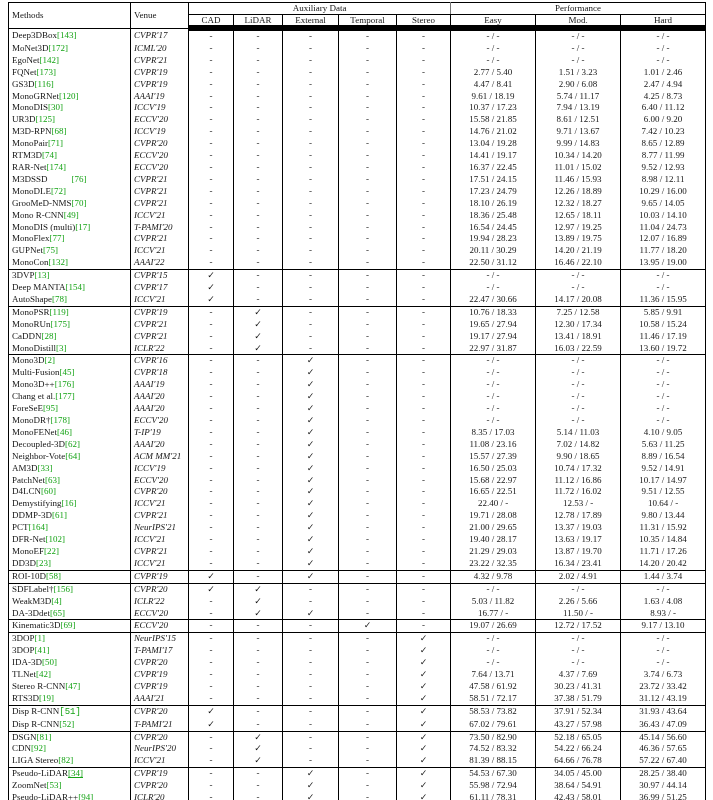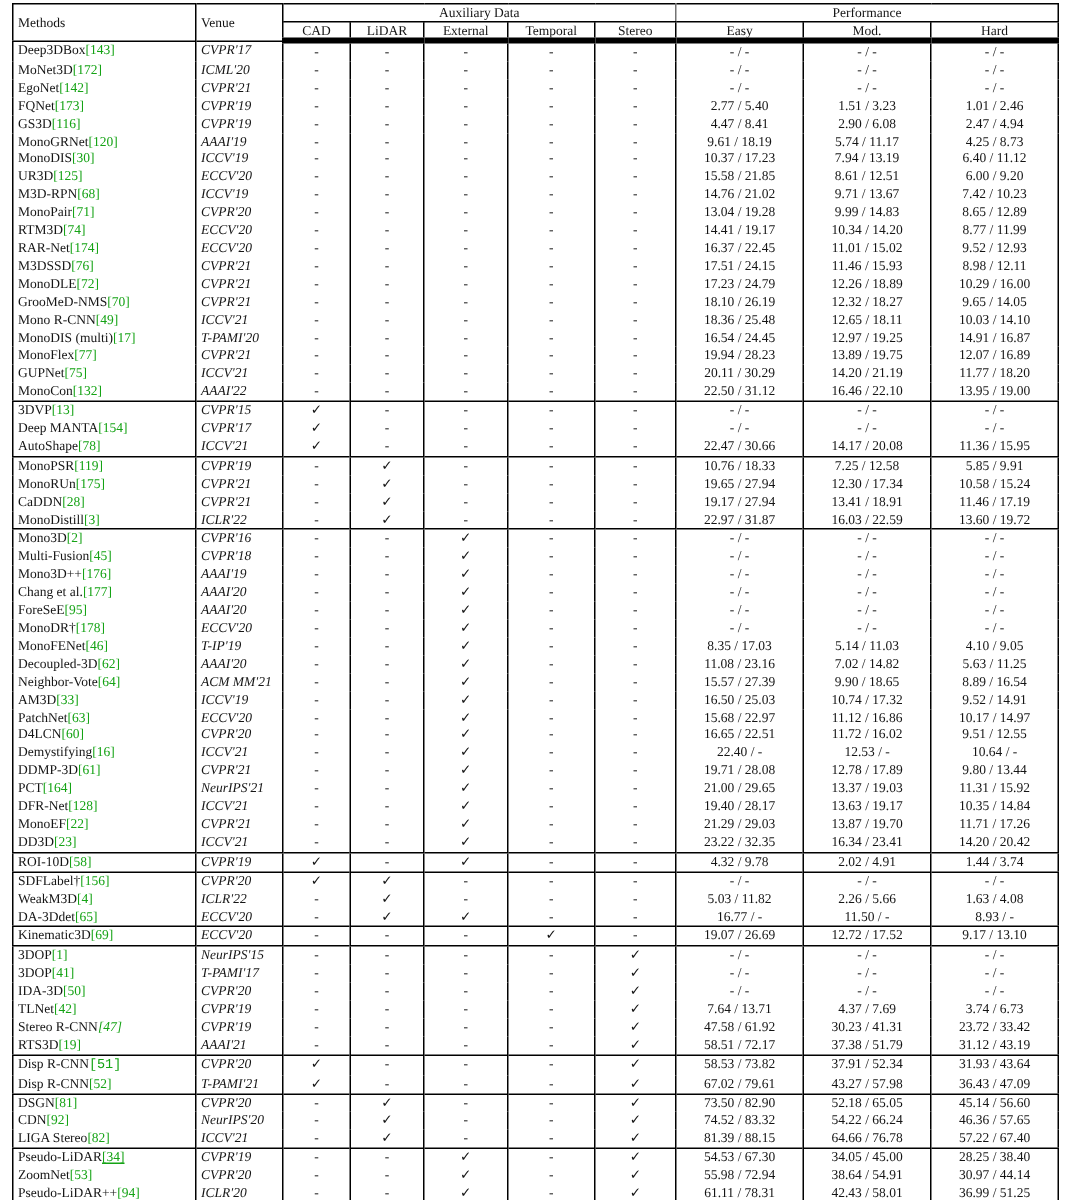--- a/index.html
+++ b/index.html
@@ -2,21 +2,21 @@
 <html><head>
 <meta charset="utf-8">
 <style>
   * { margin:0; padding:0; box-sizing:border-box; }
   html,body { width:713px; height:800px; background:#ffffff; }
   body { font-family:"Liberation Serif", serif; color:#151515; }
   .page { padding:2px 8px 0 8px; }
   table { border-collapse:collapse; table-layout:fixed; width:697px; border:1px solid #000; }
   th, td { font-weight:normal; font-size:9px; white-space:nowrap; overflow:hidden; }
   thead th { line-height:10.5px; vertical-align:middle; }
-  thead tr:last-child th { border-bottom:4px solid #000000; }
+  thead tr:last-child th { border-bottom:6px solid #000000; }
   thead { border-bottom:1px solid #000;padding-left:24px; }
   tbody td { line-height:11.9px; height:11.9px; }
   .c-method { text-align:left; padding-left:3px; border-right:1px solid #000; }
   .c-venue  { text-align:left; padding-left:3px; border-right:1px solid #000; }
   tbody .c-venue { font-style:italic; }
   .c-aux  { text-align:center; border-right:1px solid #000; }
   .c-perf { text-align:center; border-right:1px solid #000; }
   .c-perf.last { border-right:none; }
   .h-span { text-align:center; border-right:1px solid #737373; border-bottom:1px solid #000; }
   .h-span.last { border-right:none; }
@@ -197,21 +197,21 @@
           <td class="c-aux">-</td>
           <td class="c-aux">-</td>
           <td class="c-aux">-</td>
           <td class="c-aux">-</td>
           <td class="c-aux">-</td>
           <td class="c-perf">16.37 / 22.45</td>
           <td class="c-perf">11.01 / 15.02</td>
           <td class="c-perf last">9.52 / 12.93</td>
         </tr>
         <tr>
-          <td class="c-method"><span class="mname">M3DSSD</span><span class="cite" style="color: rgb(21, 163, 21);">[76]</span></td>
+          <td class="c-method"><span class="mname">M3DSSD</span><span class="cite" style="color: rgb(21, 163, 21); margin-left: 24px;">[76]</span></td>
           <td class="c-venue">CVPR'21</td>
           <td class="c-aux">-</td>
           <td class="c-aux">-</td>
           <td class="c-aux">-</td>
           <td class="c-aux">-</td>
           <td class="c-aux">-</td>
           <td class="c-perf">17.51 / 24.15</td>
           <td class="c-perf">11.46 / 15.93</td>
           <td class="c-perf last">8.98 / 12.11</td>
         </tr>
@@ -254,21 +254,21 @@
         <tr>
           <td class="c-method"><span class="mname">MonoDIS (multi)</span><span class="cite" style="color: rgb(21, 163, 21);">[17]</span></td>
           <td class="c-venue">T-PAMI'20</td>
           <td class="c-aux">-</td>
           <td class="c-aux">-</td>
           <td class="c-aux">-</td>
           <td class="c-aux">-</td>
           <td class="c-aux">-</td>
           <td class="c-perf">16.54 / 24.45</td>
           <td class="c-perf">12.97 / 19.25</td>
-          <td class="c-perf last">14.91 / 16.87</td>
+          <td class="c-perf last">11.04 / 24.73</td>
         </tr>
         <tr>
           <td class="c-method"><span class="mname">MonoFlex</span><span class="cite" style="color: rgb(21, 163, 21);">[77]</span></td>
           <td class="c-venue">CVPR'21</td>
           <td class="c-aux">-</td>
           <td class="c-aux">-</td>
           <td class="c-aux">-</td>
           <td class="c-aux">-</td>
           <td class="c-aux">-</td>
           <td class="c-perf">19.94 / 28.23</td>
@@ -557,21 +557,21 @@
           <td class="c-aux">-</td>
           <td class="c-aux">-</td>
           <td class="c-aux"><span class="chk">✓</span></td>
           <td class="c-aux">-</td>
           <td class="c-aux">-</td>
           <td class="c-perf">21.00 / 29.65</td>
           <td class="c-perf">13.37 / 19.03</td>
           <td class="c-perf last">11.31 / 15.92</td>
         </tr>
         <tr>
-          <td class="c-method"><span class="mname">DFR-Net</span><span class="cite" style="color: rgb(21, 163, 21);">[128]</span></td>
+          <td class="c-method"><span class="mname">DFR-Net</span><span class="cite" style="color: rgb(21, 163, 21);">[102]</span></td>
           <td class="c-venue">ICCV'21</td>
           <td class="c-aux">-</td>
           <td class="c-aux">-</td>
           <td class="c-aux"><span class="chk">✓</span></td>
           <td class="c-aux">-</td>
           <td class="c-aux">-</td>
           <td class="c-perf">19.40 / 28.17</td>
           <td class="c-perf">13.63 / 19.17</td>
           <td class="c-perf last">10.35 / 14.84</td>
         </tr>
@@ -701,21 +701,21 @@
           <td class="c-aux">-</td>
           <td class="c-aux">-</td>
           <td class="c-aux">-</td>
           <td class="c-aux">-</td>
           <td class="c-aux"><span class="chk">✓</span></td>
           <td class="c-perf">7.64 / 13.71</td>
           <td class="c-perf">4.37 / 7.69</td>
           <td class="c-perf last">3.74 / 6.73</td>
         </tr>
         <tr>
-          <td class="c-method"><span class="mname">Stereo R-CNN</span><span class="cite" style="color: rgb(21, 163, 21); font-style: italic;">[47]</span></td>
+          <td class="c-method"><span class="mname">Stereo R-CNN</span><span class="cite" style="color: rgb(21, 163, 21);">[47]</span></td>
           <td class="c-venue">CVPR'19</td>
           <td class="c-aux">-</td>
           <td class="c-aux">-</td>
           <td class="c-aux">-</td>
           <td class="c-aux">-</td>
           <td class="c-aux"><span class="chk">✓</span></td>
           <td class="c-perf">47.58 / 61.92</td>
           <td class="c-perf">30.23 / 41.31</td>
           <td class="c-perf last">23.72 / 33.42</td>
         </tr>

